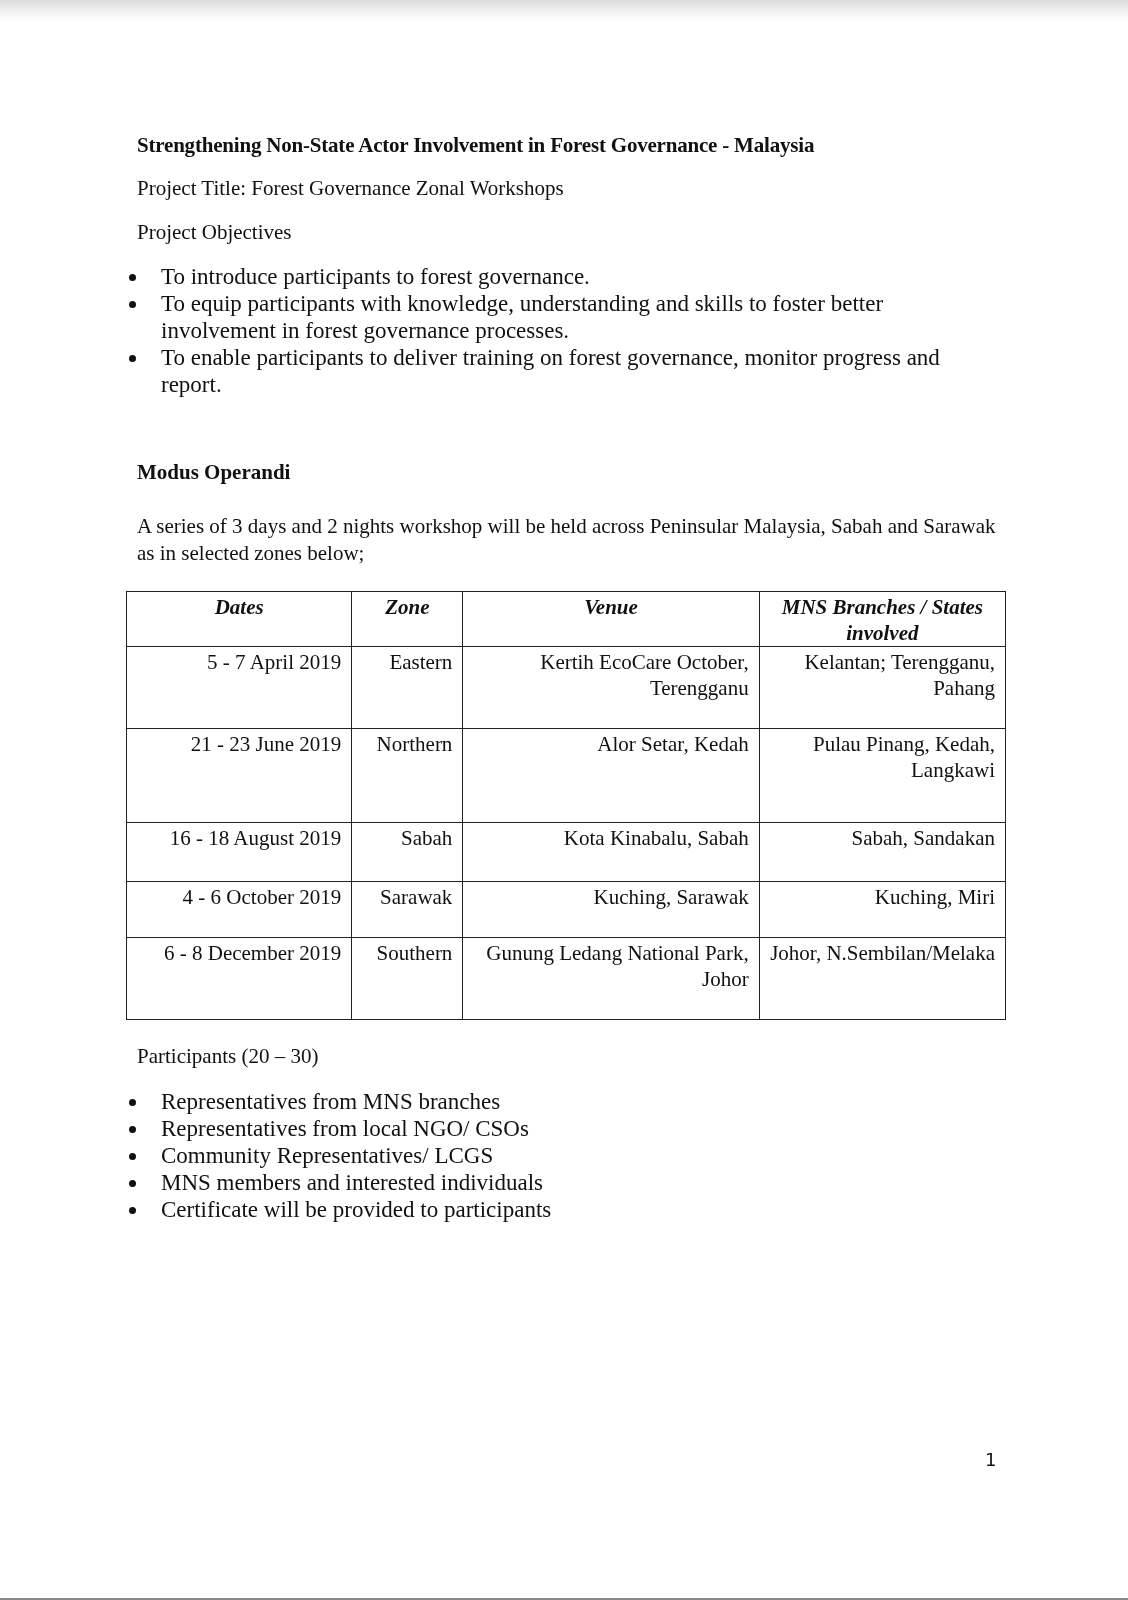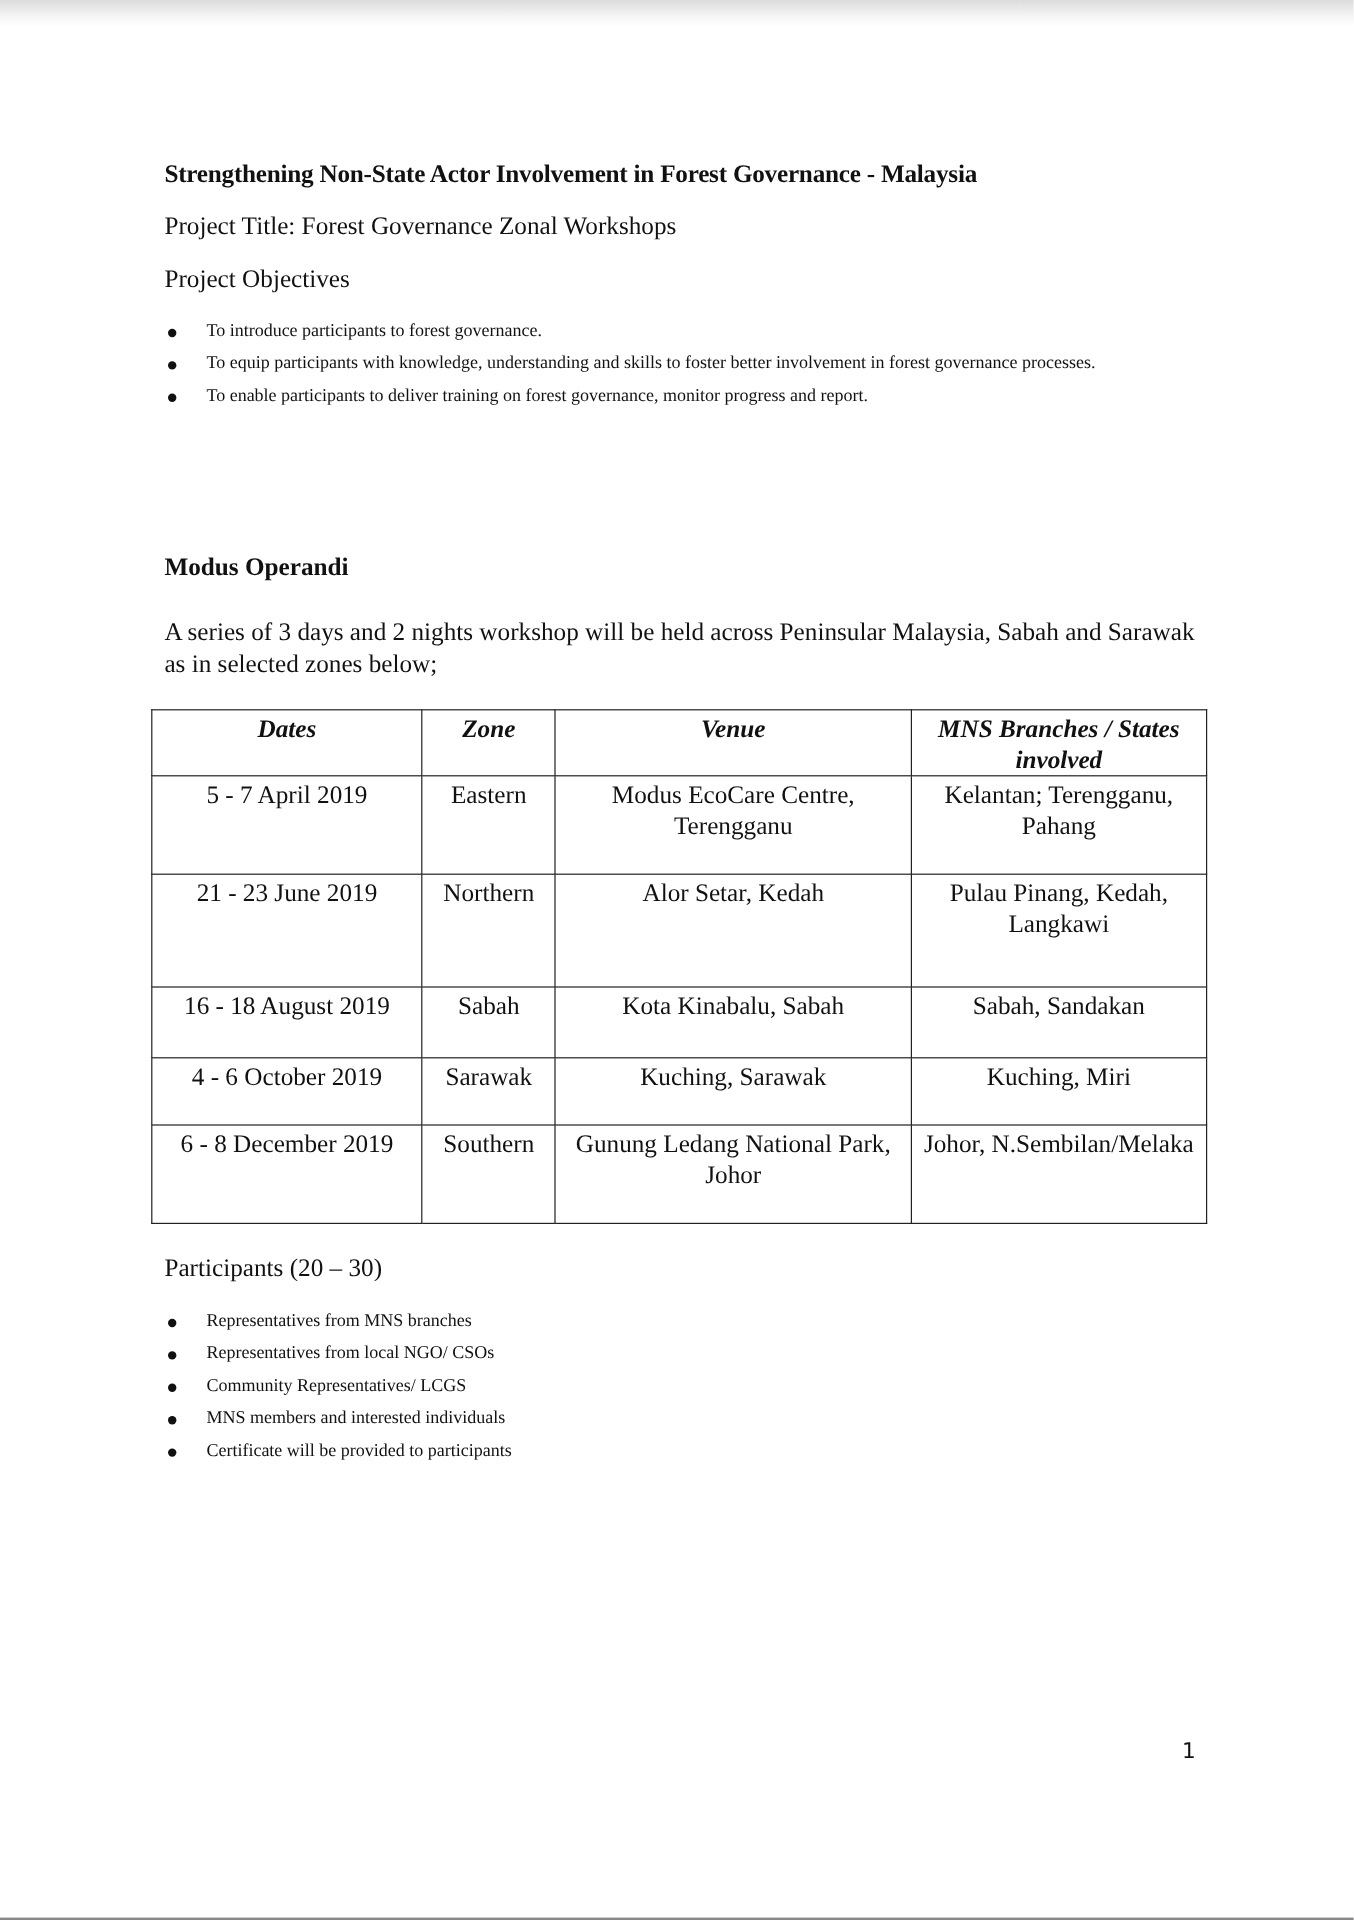--- a/index.html
+++ b/index.html
@@ -42,26 +42,26 @@
     }
     .line {
       position: absolute;
       left: 137px;
       font-size: 21px;
       white-space: nowrap;
       font-family: Liberation Serif, serif;
     }
     .bullets {
       position: absolute;
-      left: 138px;
+      left: 127px;
       width: 850px;
       margin: 0;
       padding: 0;
       list-style: none;
-      font-size: 15px;
+      font-size: 23px;
     }
     .bullets li {
       position: relative;
       padding-left: 34px;
       line-height: 27px;
     }
     .bullets li .dot {
       position: absolute;
       left: 2px;
       top: 11px;
@@ -89,21 +89,21 @@
       left: 126px; top: 591px;
       width: 880px;
       border-collapse: collapse;
       font-size: 21px;
     }
     table.zones th, table.zones td {
       border: 1.5px solid #222222;
       vertical-align: top;
       padding: 2px 10px 0 10px;
       line-height: 26px;
-      text-align: center;
+      text-align: right;
     }
     table.zones th {
       font-weight: bold;
       text-align: center;
       height: 52px;
       padding-top: 2px;
       font-style: italic;
     }
     .c-dates { width: 204px; }
     .c-zone { width: 90px; }
@@ -159,21 +159,21 @@
         <th class="c-dates">Dates</th>
         <th class="c-zone">Zone</th>
         <th class="c-venue">Venue</th>
         <th class="c-states">MNS Branches / States involved</th>
       </tr>
     </thead>
     <tbody>
       <tr class="r1">
         <td>5 - 7 April 2019</td>
         <td>Eastern</td>
-        <td>Modus EcoCare Centre, Terengganu</td>
+        <td>Kertih EcoCare October, Terengganu</td>
         <td>Kelantan; Terengganu, Pahang</td>
       </tr>
       <tr class="r2">
         <td>21 - 23 June 2019</td>
         <td>Northern</td>
         <td>Alor Setar, Kedah</td>
         <td>Pulau Pinang, Kedah, Langkawi</td>
       </tr>
       <tr class="r3">
         <td>16 - 18 August 2019</td>

